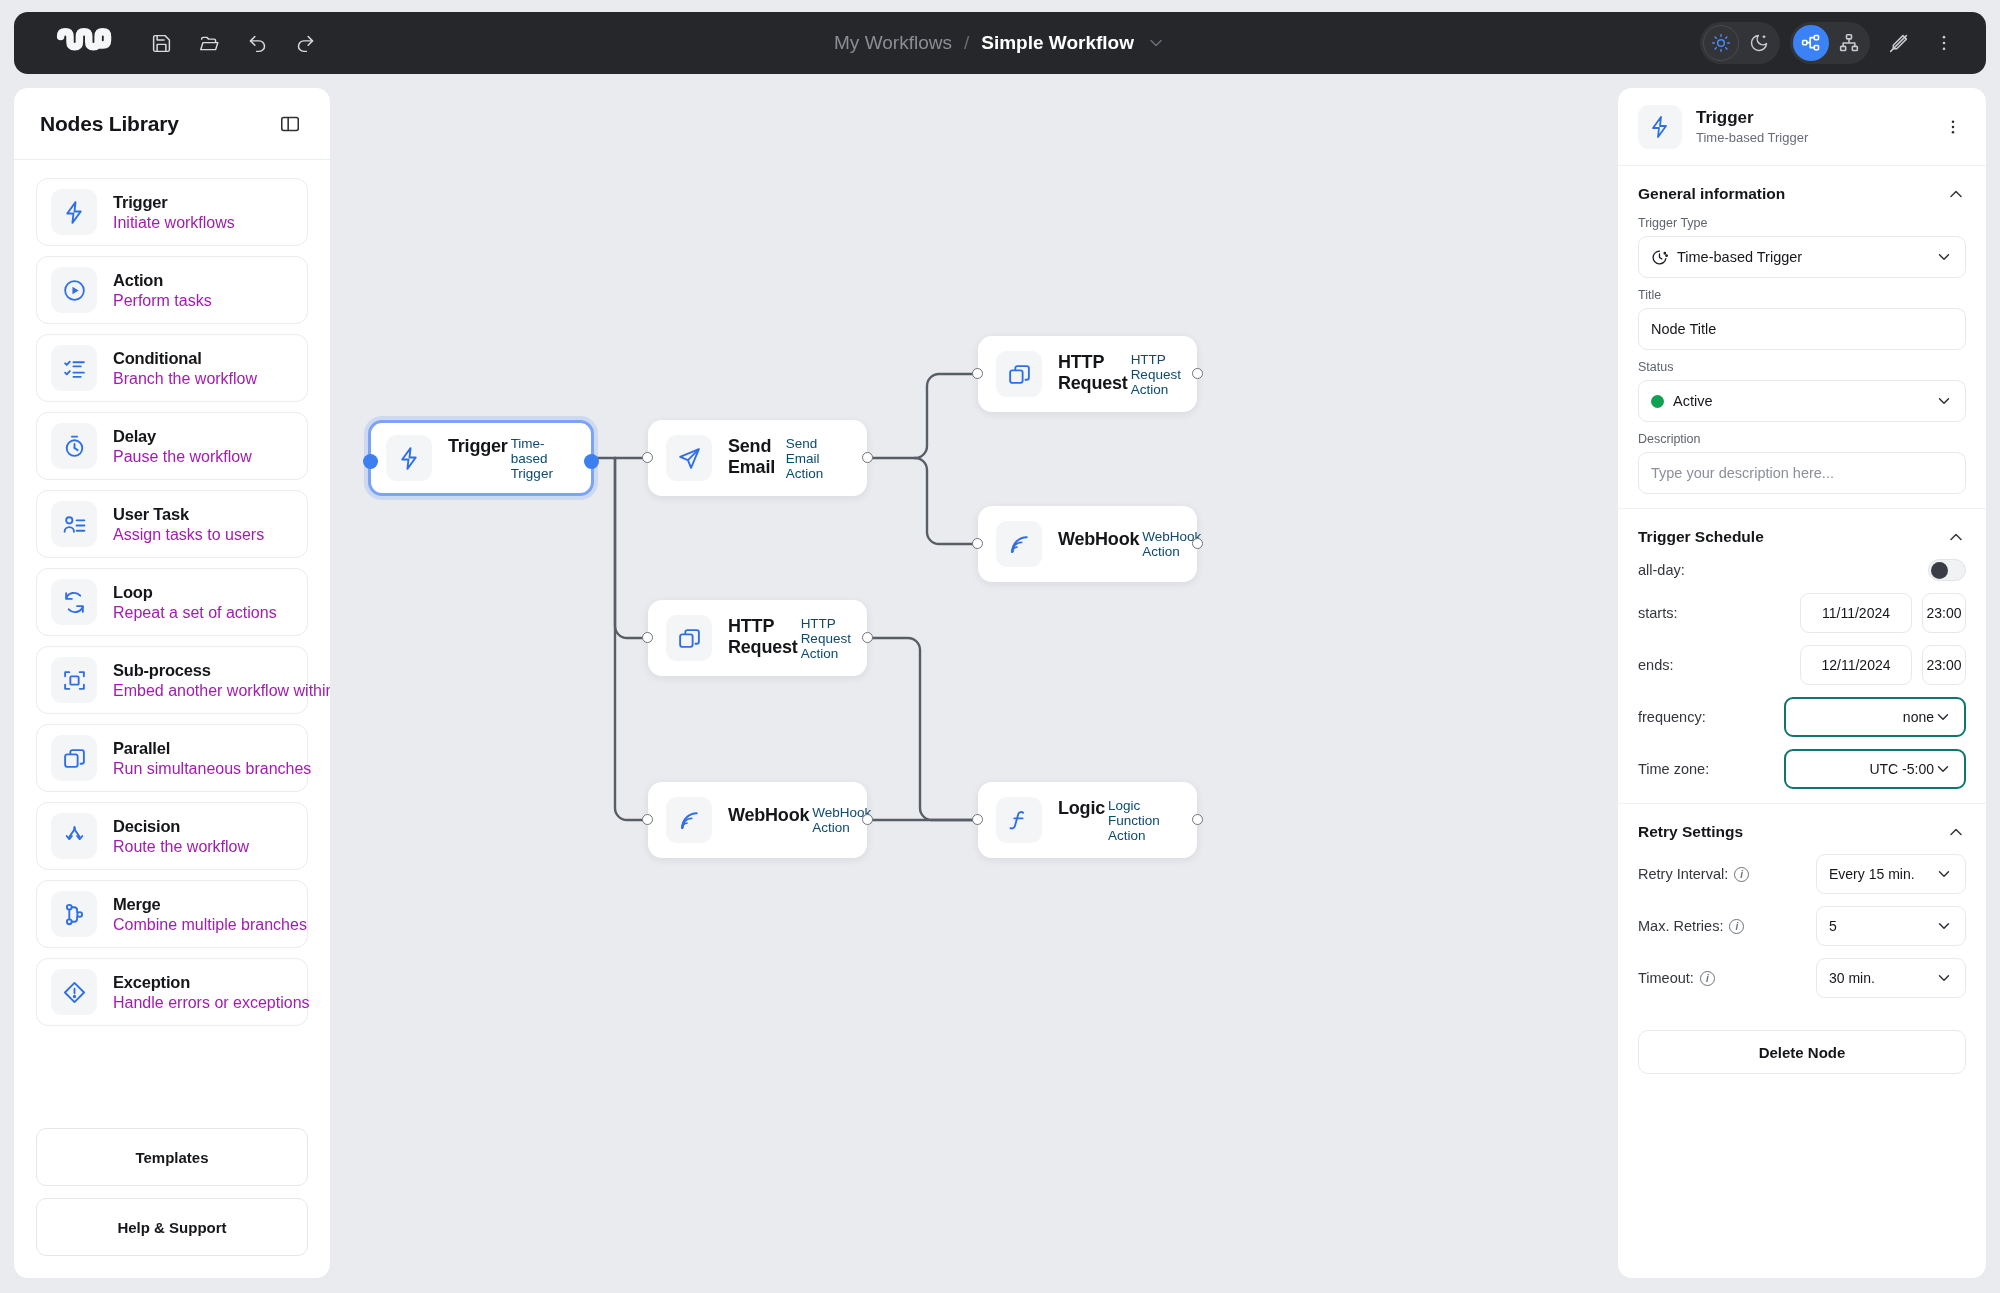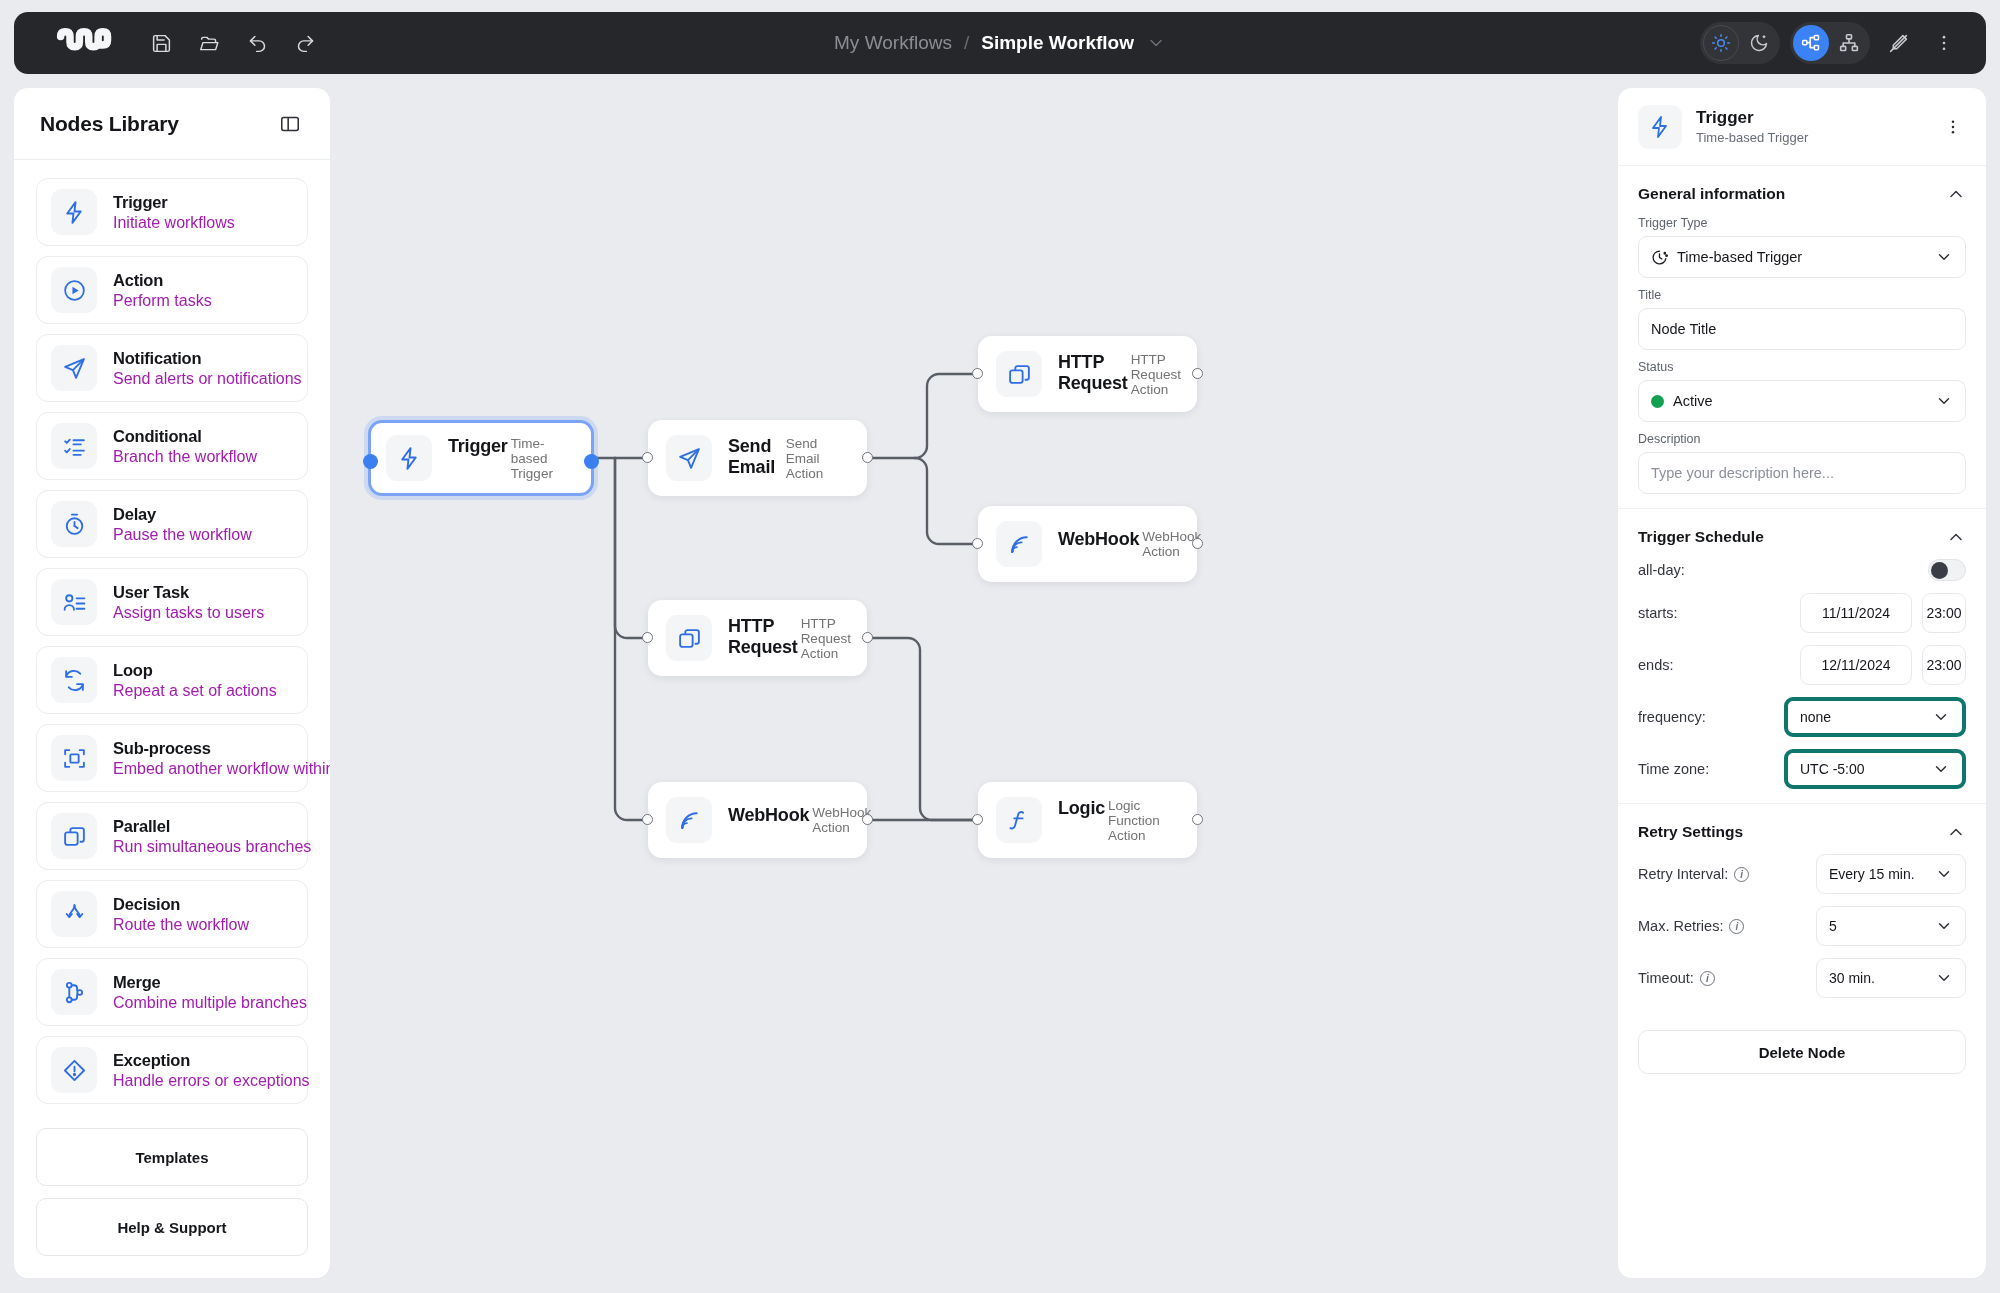--- a/index.html
+++ b/index.html
@@ -98,21 +98,21 @@
   .wf-node.selected {
     border: 3px solid #7ba4f7; box-shadow: 0 0 0 4px rgba(123,164,247,0.25);
     padding: 0 15px;
   }
   .wf-ico {
     width: 46px; height: 46px; flex: none; border-radius: 11px; background: #f4f5f7;
     display: flex; align-items: center; justify-content: center; color: #2f6fe4;
   }
   .wf-text { display: flex; flex-direction: row; gap: 3px; }
   .wf-title { font-size: 18px; font-weight: bold; color: #14161a; letter-spacing: -0.2px; }
-  .wf-sub { font-size: 13.5px; color: #737373; }
+  .wf-sub { font-size: 13.5px; color: #0c4a6e; }
   .port {
     position: absolute; width: 11px; height: 11px; border-radius: 50%;
     background: #ffffff; border: 1.6px solid #6f737d; cursor: crosshair;
   }
   .port.filled { width: 15px; height: 15px; background: #3b7ff0; border: none; }
 
   
   .right-panel {
     position: absolute; left: 1618px; top: 88px; width: 368px; height: 1190px;
     background: #ffffff; border-radius: 14px; overflow: hidden;
@@ -154,23 +154,23 @@
   }
   .row-label { font-size: 14.5px; color: #33363d; flex: 1; display: flex; align-items: center; gap: 6px; }
   .mini {
     height: 40px; border: 1px solid #e7e8eb; border-radius: 9px; background: #fff;
     display: flex; align-items: center; justify-content: center;
     font-size: 14px; color: #15171c; cursor: pointer;
   }
   .mini.date { width: 112px; }
   .mini.time { width: 44px; text-align: right; }
   .sel-wide {
-    width: 182px; height: 40px; border: 4px solid #0f766e; border-radius: 9px;
+    width: 182px; height: 40px; border: 2px solid #0f766e; border-radius: 9px;
     display: flex; align-items: center; padding: 0 12px; font-size: 14px; color: #15171c;
-    justify-content: space-between; cursor: pointer; background: #fff;
+    justify-content: flex-end; cursor: pointer; background: #fff;
   }
   .sel-narrow {
     width: 150px; height: 40px; border: 1px solid #e7e8eb; border-radius: 9px;
     display: flex; align-items: center; padding: 0 12px; font-size: 14px; color: #15171c;
     justify-content: space-between; cursor: pointer; background: #fff;
   }
   .toggle {
     width: 38px; height: 22px; border-radius: 999px; background: #f1f2f4;
     border: 1px solid #e3e4e8; display: flex; align-items: center; padding: 2px; cursor: pointer;
   }
@@ -317,32 +317,20 @@
               <circle cx="12" cy="12" r="9"></circle>
               <polygon points="10,8.5 16,12 10,15.5" fill="currentColor" stroke="none"></polygon>
             </svg>
         </div>
         <div class="ni-text">
           <div class="ni-title">Action</div>
           <div class="ni-sub">Perform tasks</div>
         </div>
       </div>
 
-      <div class="node-item">
-        <div class="node-ico">
-          <svg width="25" height="25" viewBox="0 0 24 24" fill="none" stroke="currentColor" stroke-width="1.8" stroke-linejoin="round">
-              <path d="M21 3L3 10.5l7.5 3L13.5 21z"></path>
-              <path d="M10.5 13.5L21 3"></path>
-            </svg>
-        </div>
-        <div class="ni-text">
-          <div class="ni-title">Notification</div>
-          <div class="ni-sub">Send alerts or notifications</div>
-        </div>
-      </div>
 
       <div class="node-item">
         <div class="node-ico">
           <svg width="25" height="25" viewBox="0 0 24 24" fill="none" stroke="currentColor" stroke-width="1.8" stroke-linecap="round" stroke-linejoin="round">
               <polyline points="3,7 4.6,8.6 7.5,5.5"></polyline>
               <polyline points="3,16 4.6,17.6 7.5,14.5"></polyline>
               <line x1="11" y1="6" x2="21" y2="6"></line>
               <line x1="11" y1="10" x2="18" y2="10"></line>
               <line x1="11" y1="16" x2="21" y2="16"></line>
               <line x1="11" y1="20" x2="18" y2="20"></line>

